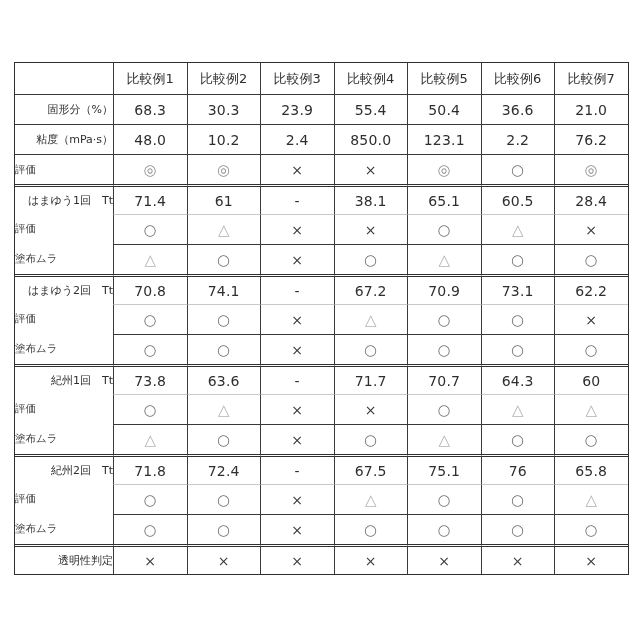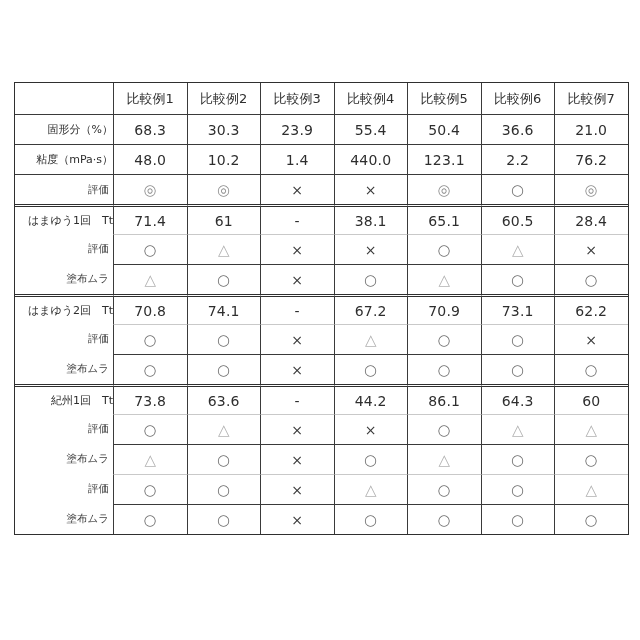--- a/index.html
+++ b/index.html
@@ -15,21 +15,20 @@
     position: absolute;
     left: 14px;
     top: 62px;
   }
   table.cmp {
     border-collapse: separate;
     border-spacing: 0;
     border: 1.5px solid #2f2f2f;
     table-layout: fixed;
     width: 613px;
-    margin-top: 20px;
   }
   col.label-col { width: 98px; }
   col.data-col  { width: 73.5px; }
   th, td {
     box-sizing: border-box;
     padding: 0;
     height: 30px;
     text-align: center;
     vertical-align: middle;
     font-size: 13px;
@@ -47,21 +46,21 @@
   
   td.no-top { border-top: none; }
   
   td.light-top { border-top: 1px solid #c9c9c9; }
   .lbl.main {
     text-align: right;
     padding-left: 9px;
     font-size: 11px;
   }
   .lbl.sub {
-    text-align: right;
+    text-align: left;
     padding-right: 4px;
     font-size: 10.5px;
     color: #3c3c3c;
   }
   td.val { font-size: 14px; letter-spacing: 0.2px; }
   td.sym-c  { color: #6f6f6f; font-size: 15px; }
   td.sym-t  { color: #b2b2b2; font-size: 15px; }
   td.sym-x  { color: #3a3a3a; font-size: 14px; }
   td.sym-dc { color: #8f8f8f; font-size: 15px; }
 </style>
@@ -102,22 +101,22 @@
           <td class="val">23.9</td>
           <td class="val">55.4</td>
           <td class="val">50.4</td>
           <td class="val">36.6</td>
           <td class="val">21.0</td>
         </tr>
         <tr>
           <td class="lbl main">粘度（mPa·s）</td>
           <td class="val">48.0</td>
           <td class="val">10.2</td>
-          <td class="val">1.4</td>
-          <td class="val">440.0</td>
+          <td class="val">2.4</td>
+          <td class="val">850.0</td>
           <td class="val">123.1</td>
           <td class="val">2.2</td>
           <td class="val">76.2</td>
         </tr>
         <tr>
           <td class="lbl sub">評価</td>
           <td class="val sym-dc">◎</td>
           <td class="val sym-dc">◎</td>
           <td class="val sym-x">×</td>
           <td class="val sym-x">×</td>
@@ -183,22 +182,22 @@
           <td class="val sym-c">○</td>
           <td class="val sym-c">○</td>
           <td class="val sym-c">○</td>
           <td class="val sym-c">○</td>
         </tr>
         <tr class="section-start">
           <td class="lbl main">紀州1回　Tt</td>
           <td class="val">73.8</td>
           <td class="val">63.6</td>
           <td class="val">-</td>
-          <td class="val">44.2</td>
-          <td class="val">86.1</td>
+          <td class="val">71.7</td>
+          <td class="val">70.7</td>
           <td class="val">64.3</td>
           <td class="val">60</td>
         </tr>
         <tr>
           <td class="lbl sub no-top">評価</td>
           <td class="val light-top sym-c">○</td>
           <td class="val light-top sym-t">△</td>
           <td class="val light-top sym-x">×</td>
           <td class="val light-top sym-x">×</td>
           <td class="val light-top sym-c">○</td>
@@ -208,35 +207,55 @@
         <tr>
           <td class="lbl sub no-top">塗布ムラ</td>
           <td class="val sym-t">△</td>
           <td class="val sym-c">○</td>
           <td class="val sym-x">×</td>
           <td class="val sym-c">○</td>
           <td class="val sym-t">△</td>
           <td class="val sym-c">○</td>
           <td class="val sym-c">○</td>
         </tr>
-        <tr>
-          <td class="lbl sub no-top">評価</td>
-          <td class="val light-top sym-c">○</td>
-          <td class="val light-top sym-c">○</td>
-          <td class="val light-top sym-x">×</td>
-          <td class="val light-top sym-t">△</td>
-          <td class="val light-top sym-c">○</td>
-          <td class="val light-top sym-c">○</td>
-          <td class="val light-top sym-t">△</td>
-        </tr>
-        <tr>
-          <td class="lbl sub no-top">塗布ムラ</td>
-          <td class="val sym-c">○</td>
-          <td class="val sym-c">○</td>
-          <td class="val sym-x">×</td>
-          <td class="val sym-c">○</td>
-          <td class="val sym-c">○</td>
-          <td class="val sym-c">○</td>
-          <td class="val sym-c">○</td>
+        <tr class="section-start">
+          <td class="lbl main">紀州2回　Tt</td>
+          <td class="val">71.8</td>
+          <td class="val">72.4</td>
+          <td class="val">-</td>
+          <td class="val">67.5</td>
+          <td class="val">75.1</td>
+          <td class="val">76</td>
+          <td class="val">65.8</td>
+        </tr>
+        <tr>
+          <td class="lbl sub no-top">評価</td>
+          <td class="val light-top sym-c">○</td>
+          <td class="val light-top sym-c">○</td>
+          <td class="val light-top sym-x">×</td>
+          <td class="val light-top sym-t">△</td>
+          <td class="val light-top sym-c">○</td>
+          <td class="val light-top sym-c">○</td>
+          <td class="val light-top sym-t">△</td>
+        </tr>
+        <tr>
+          <td class="lbl sub no-top">塗布ムラ</td>
+          <td class="val sym-c">○</td>
+          <td class="val sym-c">○</td>
+          <td class="val sym-x">×</td>
+          <td class="val sym-c">○</td>
+          <td class="val sym-c">○</td>
+          <td class="val sym-c">○</td>
+          <td class="val sym-c">○</td>
+        </tr>
+        <tr class="section-start">
+          <td class="lbl main">透明性判定</td>
+          <td class="val sym-x">×</td>
+          <td class="val sym-x">×</td>
+          <td class="val sym-x">×</td>
+          <td class="val sym-x">×</td>
+          <td class="val sym-x">×</td>
+          <td class="val sym-x">×</td>
+          <td class="val sym-x">×</td>
         </tr>
       </tbody>
   </table>
 </div>
 
 </body></html>

